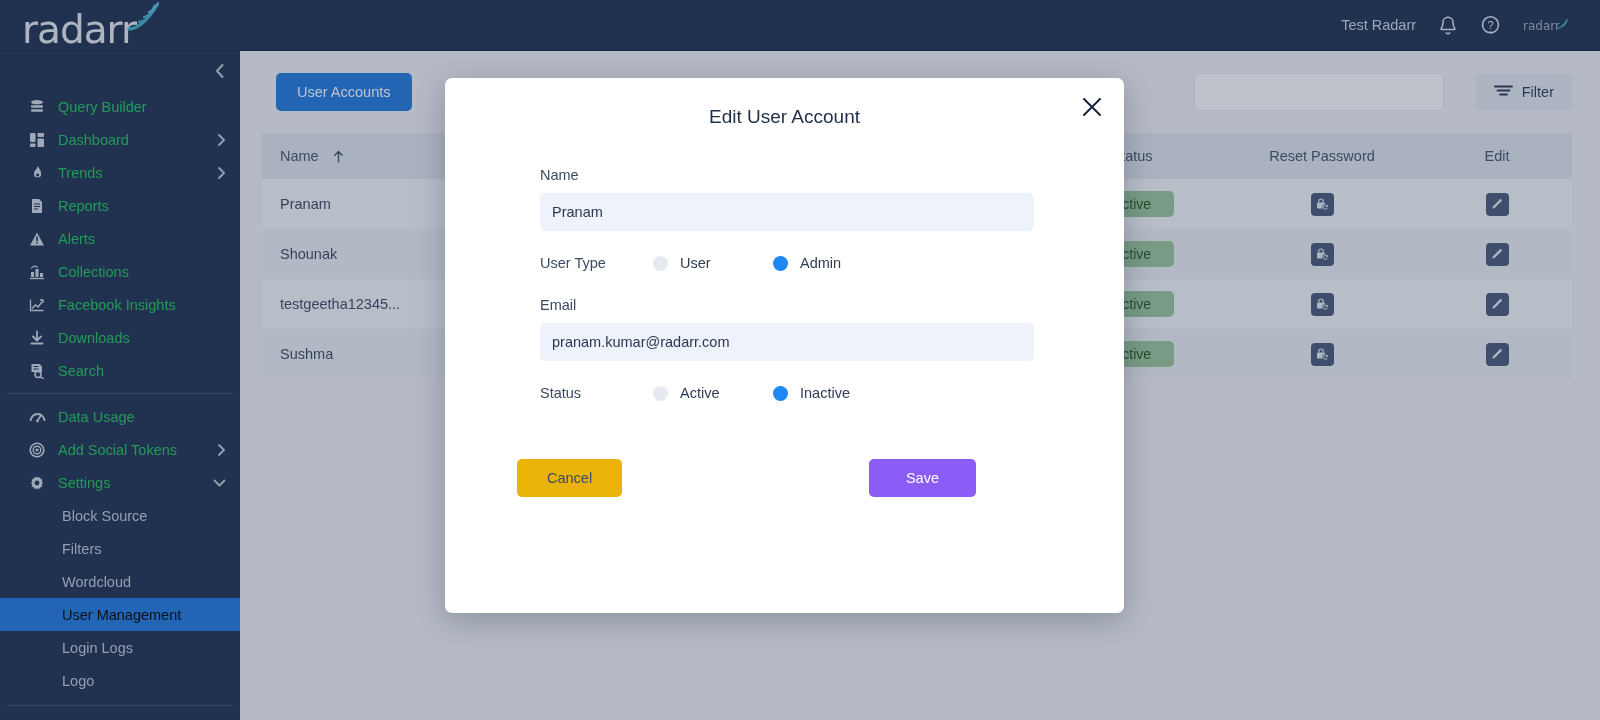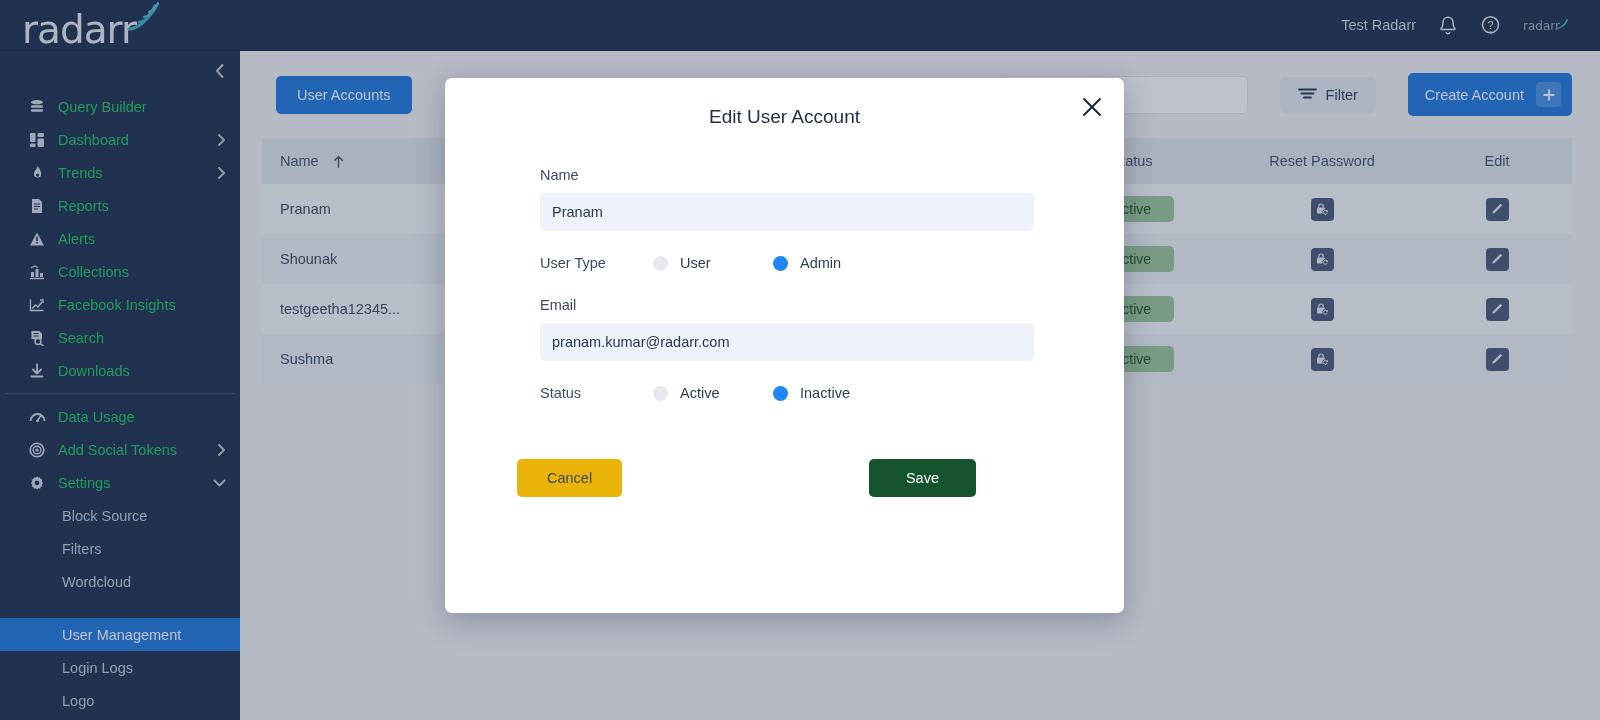--- a/index.html
+++ b/index.html
@@ -65,21 +65,21 @@
   }
   .nav-item .caret {
     position: absolute; right: 14px; top: 50%; transform: translateY(-50%);
     display: flex;
   }
   .nav-sep { height: 1px; background: #3b5070; margin: 6px 6px; }
   .sub-item {
     height: 33px; display: flex; align-items: center; padding-left: 62px;
     color: #c3ccd9; font-size: 14.5px; cursor: pointer;
   }
-  .sub-item.active { background: #1f7ae0; color: #ffffff; margin-top: 20px; }
+  .sub-item.active { background: #1f7ae0; color: #000000; }
 
   
   .main {
     position: absolute; top: 51px; left: 240px;
     width: 1360px; height: 669px;
     background: #f2f4f8;
   }
   .content-head {
     padding: 22px 28px 0 36px;
     display: flex; align-items: center;
@@ -175,21 +175,21 @@
   .spacer-26 { height: 26px; }
   .modal-actions {
     display: flex; align-items: center; padding: 58px 95px 0 72px;
   }
   .btn-cancel {
     background: #eab308; color: #3c4a63; border: none;
     font-size: 14.5px; padding: 11px 30px; border-radius: 5px; cursor: pointer;
     font-family: "Liberation Sans", sans-serif;
   }
   .btn-save {
-    background: #14532d; color: #fff; border: none;
+    background: #8b5cf6; color: #fff; border: none;
     font-size: 14.5px; padding: 11px 37px; border-radius: 5px; cursor: pointer;
     margin-left: auto; margin-right: 53px;
     font-family: "Liberation Sans", sans-serif;
   }
 </style>
 </head>
 <body>
 
 <div class="app">
 
@@ -325,38 +325,38 @@
           <path d="M3.5 11 l3-3 2.5 2 4-5" stroke="#d5dce7" stroke-width="1.5" fill="none" stroke-linecap="round"></path>
           <path d="M11 3 h3 v3" stroke="#d5dce7" stroke-width="1.3" fill="none"></path>
         </svg>
       </span>
       <span>Facebook Insights</span>
     </div>
 
     <div class="nav-item">
       <span class="nav-ico">
         <svg width="16" height="16" viewBox="0 0 16 16">
+          <path d="M8 1.5 v8" stroke="#d5dce7" stroke-width="1.8" stroke-linecap="round"></path>
+          <path d="M4 6.5 L8 10.5 L12 6.5" stroke="#d5dce7" stroke-width="1.8" fill="none" stroke-linecap="round" stroke-linejoin="round"></path>
+          <path d="M2.5 13.5 h11" stroke="#d5dce7" stroke-width="1.8" stroke-linecap="round"></path>
+        </svg>
+      </span>
+      <span>Downloads</span>
+    </div>
+
+    <div class="nav-item">
+      <span class="nav-ico">
+        <svg width="16" height="16" viewBox="0 0 16 16">
           <path d="M2.5 1h8l2.5 2.5V9H2.5z" fill="#d5dce7"></path>
           <path d="M4.5 3.5h5M4.5 6h5" stroke="#1d3150" stroke-width="1"></path>
           <circle cx="9" cy="11.5" r="3" fill="none" stroke="#d5dce7" stroke-width="1.5"></circle>
           <path d="M11.3 13.8 L14 15.5" stroke="#d5dce7" stroke-width="1.5" stroke-linecap="round"></path>
         </svg>
       </span>
       <span>Search</span>
-    </div>
-
-    <div class="nav-item">
-      <span class="nav-ico">
-        <svg width="16" height="16" viewBox="0 0 16 16">
-          <path d="M8 1.5 v8" stroke="#d5dce7" stroke-width="1.8" stroke-linecap="round"></path>
-          <path d="M4 6.5 L8 10.5 L12 6.5" stroke="#d5dce7" stroke-width="1.8" fill="none" stroke-linecap="round" stroke-linejoin="round"></path>
-          <path d="M2.5 13.5 h11" stroke="#d5dce7" stroke-width="1.8" stroke-linecap="round"></path>
-        </svg>
-      </span>
-      <span>Downloads</span>
     </div>
 
     <div class="nav-sep"></div>
 
     <div class="nav-item">
       <span class="nav-ico">
         <svg width="17" height="16" viewBox="0 0 17 16">
           <path d="M1.5 12 A7 7 0 0 1 15.5 12" fill="none" stroke="#d5dce7" stroke-width="1.8"></path>
           <path d="M8.5 11.5 L12 6.5" stroke="#d5dce7" stroke-width="1.6" stroke-linecap="round"></path>
           <circle cx="8.5" cy="12" r="1.3" fill="#d5dce7"></circle>
@@ -428,28 +428,20 @@
       <div class="head-right">
         <input class="search-box" type="text" placeholder="" style="">
         <button class="filter-btn">
           <span>
             <svg width="19" height="13" viewBox="0 0 19 13">
               <path d="M1 2.5 h17M3.5 6.5 h12M6 10.5 h7" stroke="#2b3a55" stroke-width="1.8" stroke-linecap="round"></path>
             </svg>
           </span>
           <span>Filter</span>
         </button>
-        <button class="create-btn">
-          <span>Create Account</span>
-          <span class="plus-box">
-            <svg width="14" height="14" viewBox="0 0 14 14">
-              <path d="M7 2.2 v9.6 M2.2 7 h9.6" stroke="#ffffff" stroke-width="1.9" stroke-linecap="round"></path>
-            </svg>
-          </span>
-        </button>
       </div>
     </div>
 
     <div class="table-wrap">
       <table>
         <thead>
           <tr>
             <th class="c-name">
               <span>Name</span>
               <span style="margin-left:10px">

